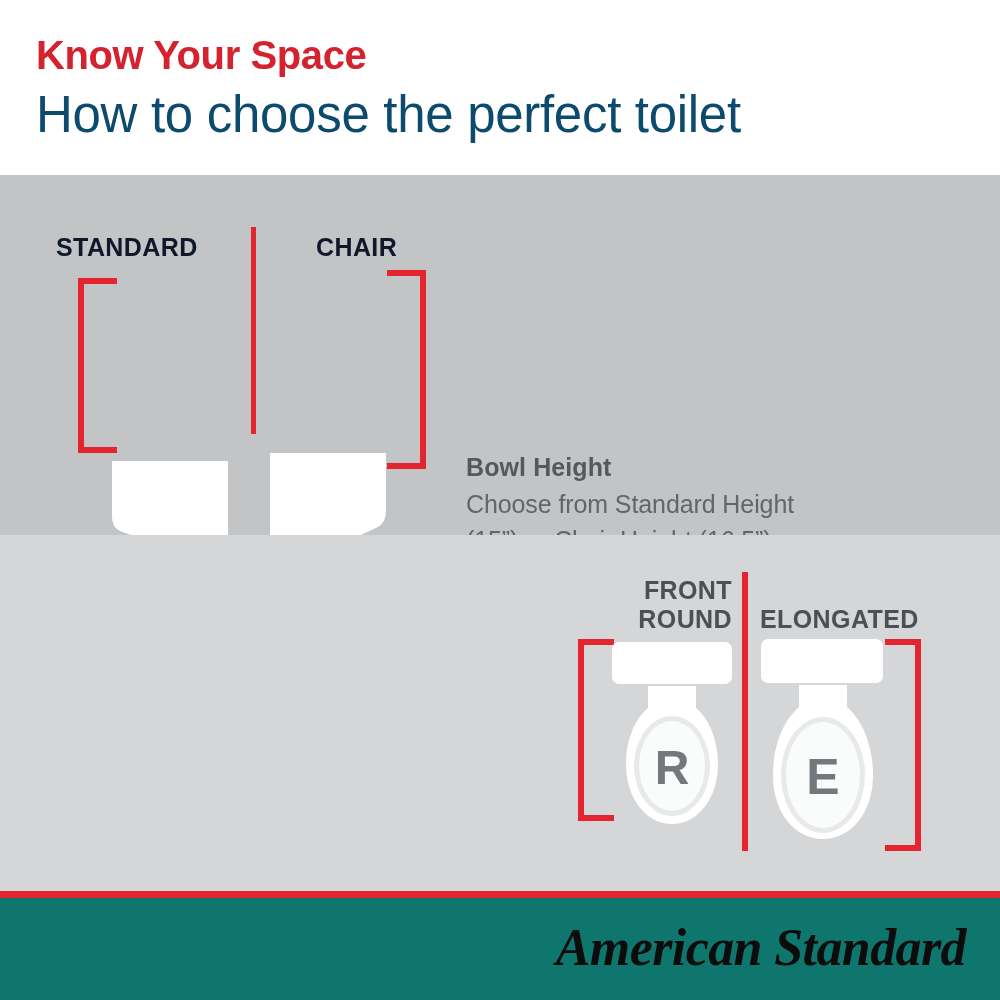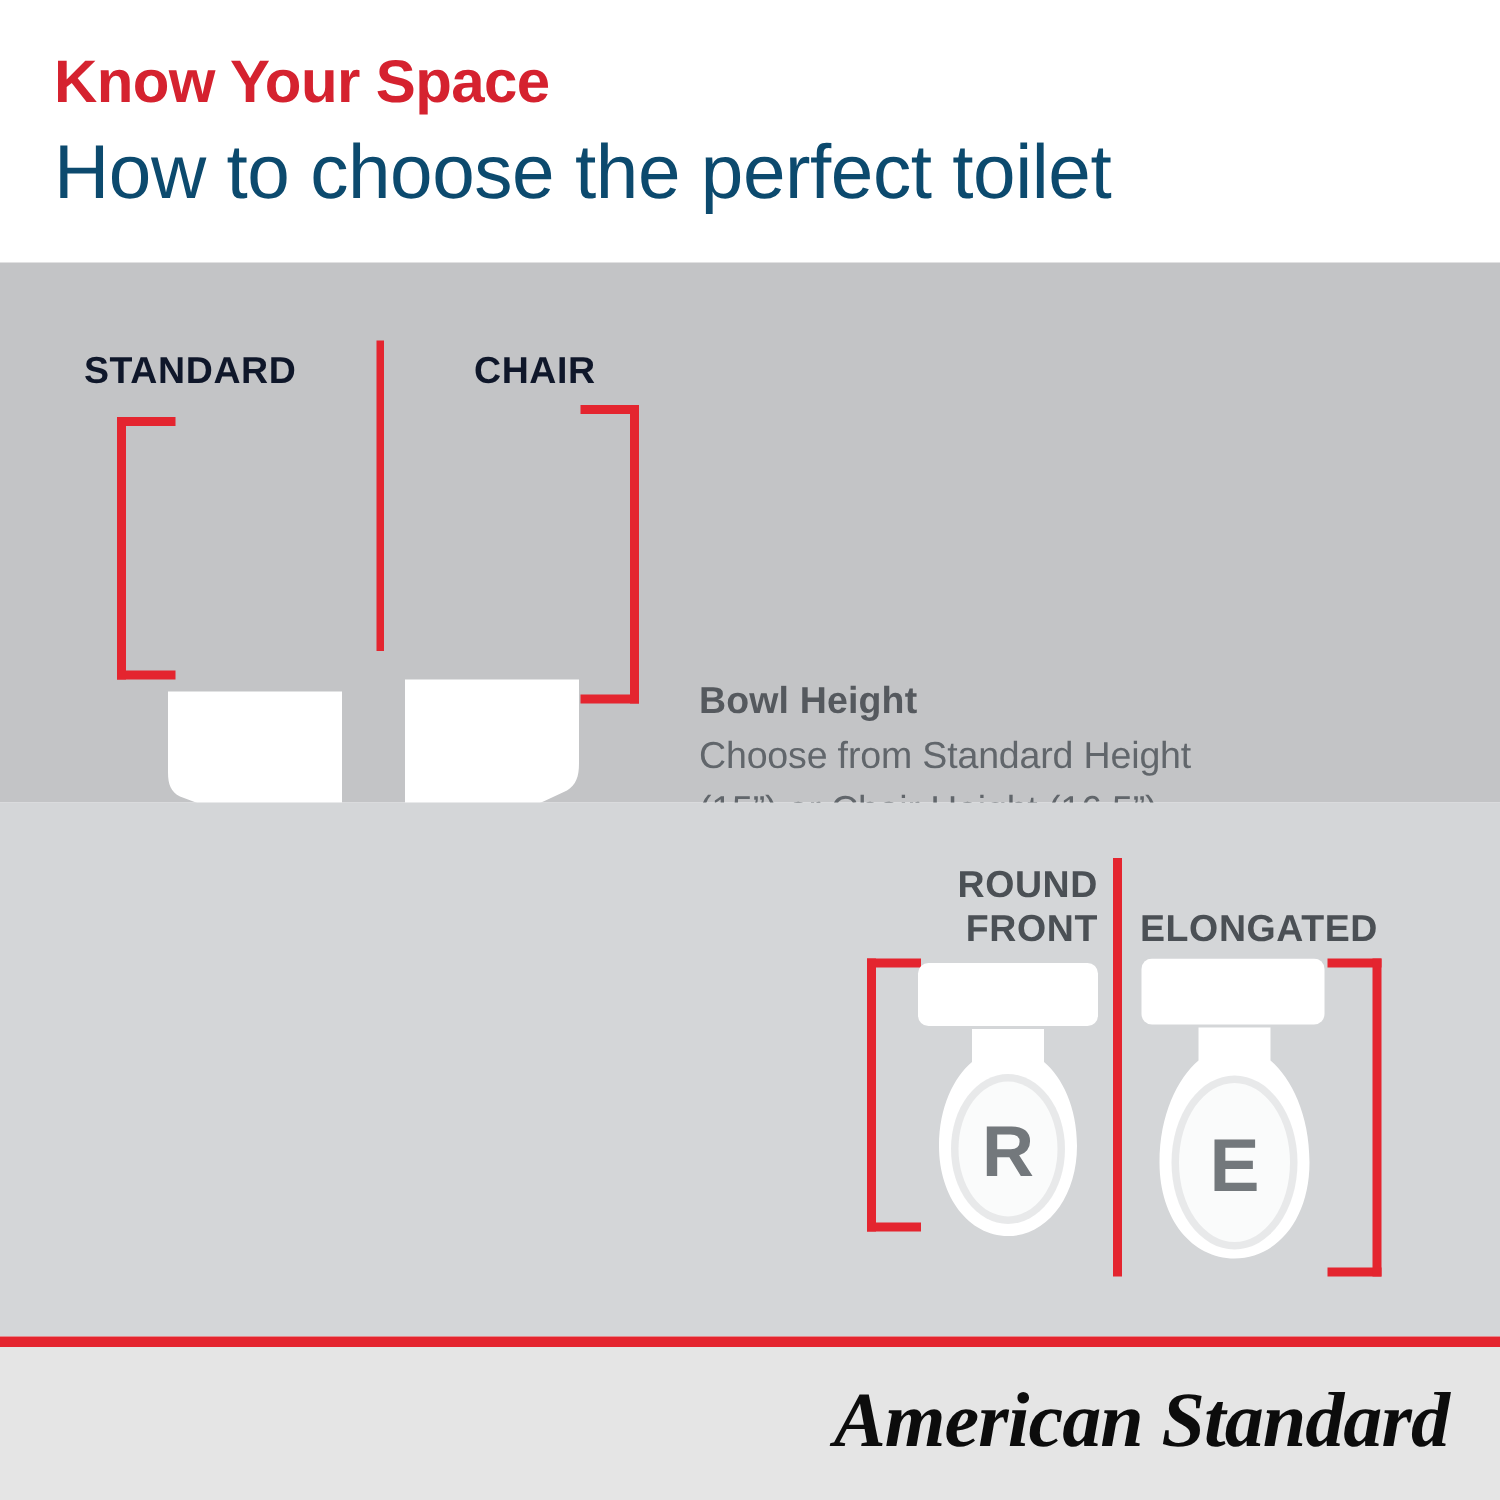--- a/index.html
+++ b/index.html
@@ -183,21 +183,21 @@
   .footer-bar {
     position: absolute;
     left: 0; top: 891px;
     width: 1000px; height: 7px;
     background: #e4252f;
   }
   .footer {
     position: absolute;
     left: 0; top: 898px;
     width: 1000px; height: 102px;
-    background: #e5e5e5;
+    background: #0f766e;
   }
   .brand {
     position: absolute;
     right: 34px; top: 20px;
     font-family: "Liberation Serif", serif;
     font-size: 52px;
     font-weight: bold;
     font-style: italic;
     color: #0c0c0c;
     letter-spacing: -0.6px;
@@ -246,22 +246,22 @@
         <div>(15”) or Chair Height (16.5”)</div>
         <div>for easier sitting and standing.</div>
       </div>
     </div>
   </div>
 
   <div class="section-shape">
 
 
     <div class="sec2-label lbl-roundfront">
+      <div>FRONT</div>
       <div>ROUND</div>
-      <div>FRONT</div>
     </div>
     <div class="sec2-label lbl-elongated">ELONGATED</div>
 
     <div class="sec2-divider"></div>
 
     <div class="bracket bracket-left-r"></div>
     <div class="bracket bracket-right-e"></div>
 
     <svg class="toilet-top toilet-round" width="128" height="205" viewBox="0 0 128 205">
       <rect x="4" y="0" width="120" height="42" rx="7" fill="#ffffff"></rect>

